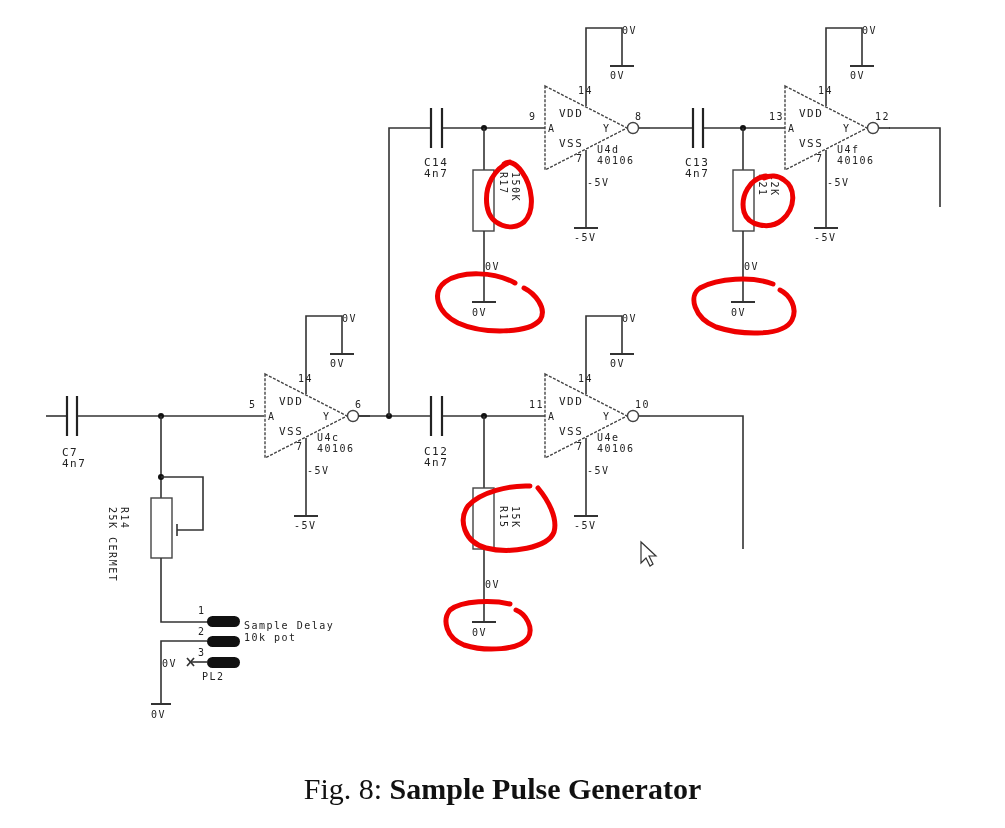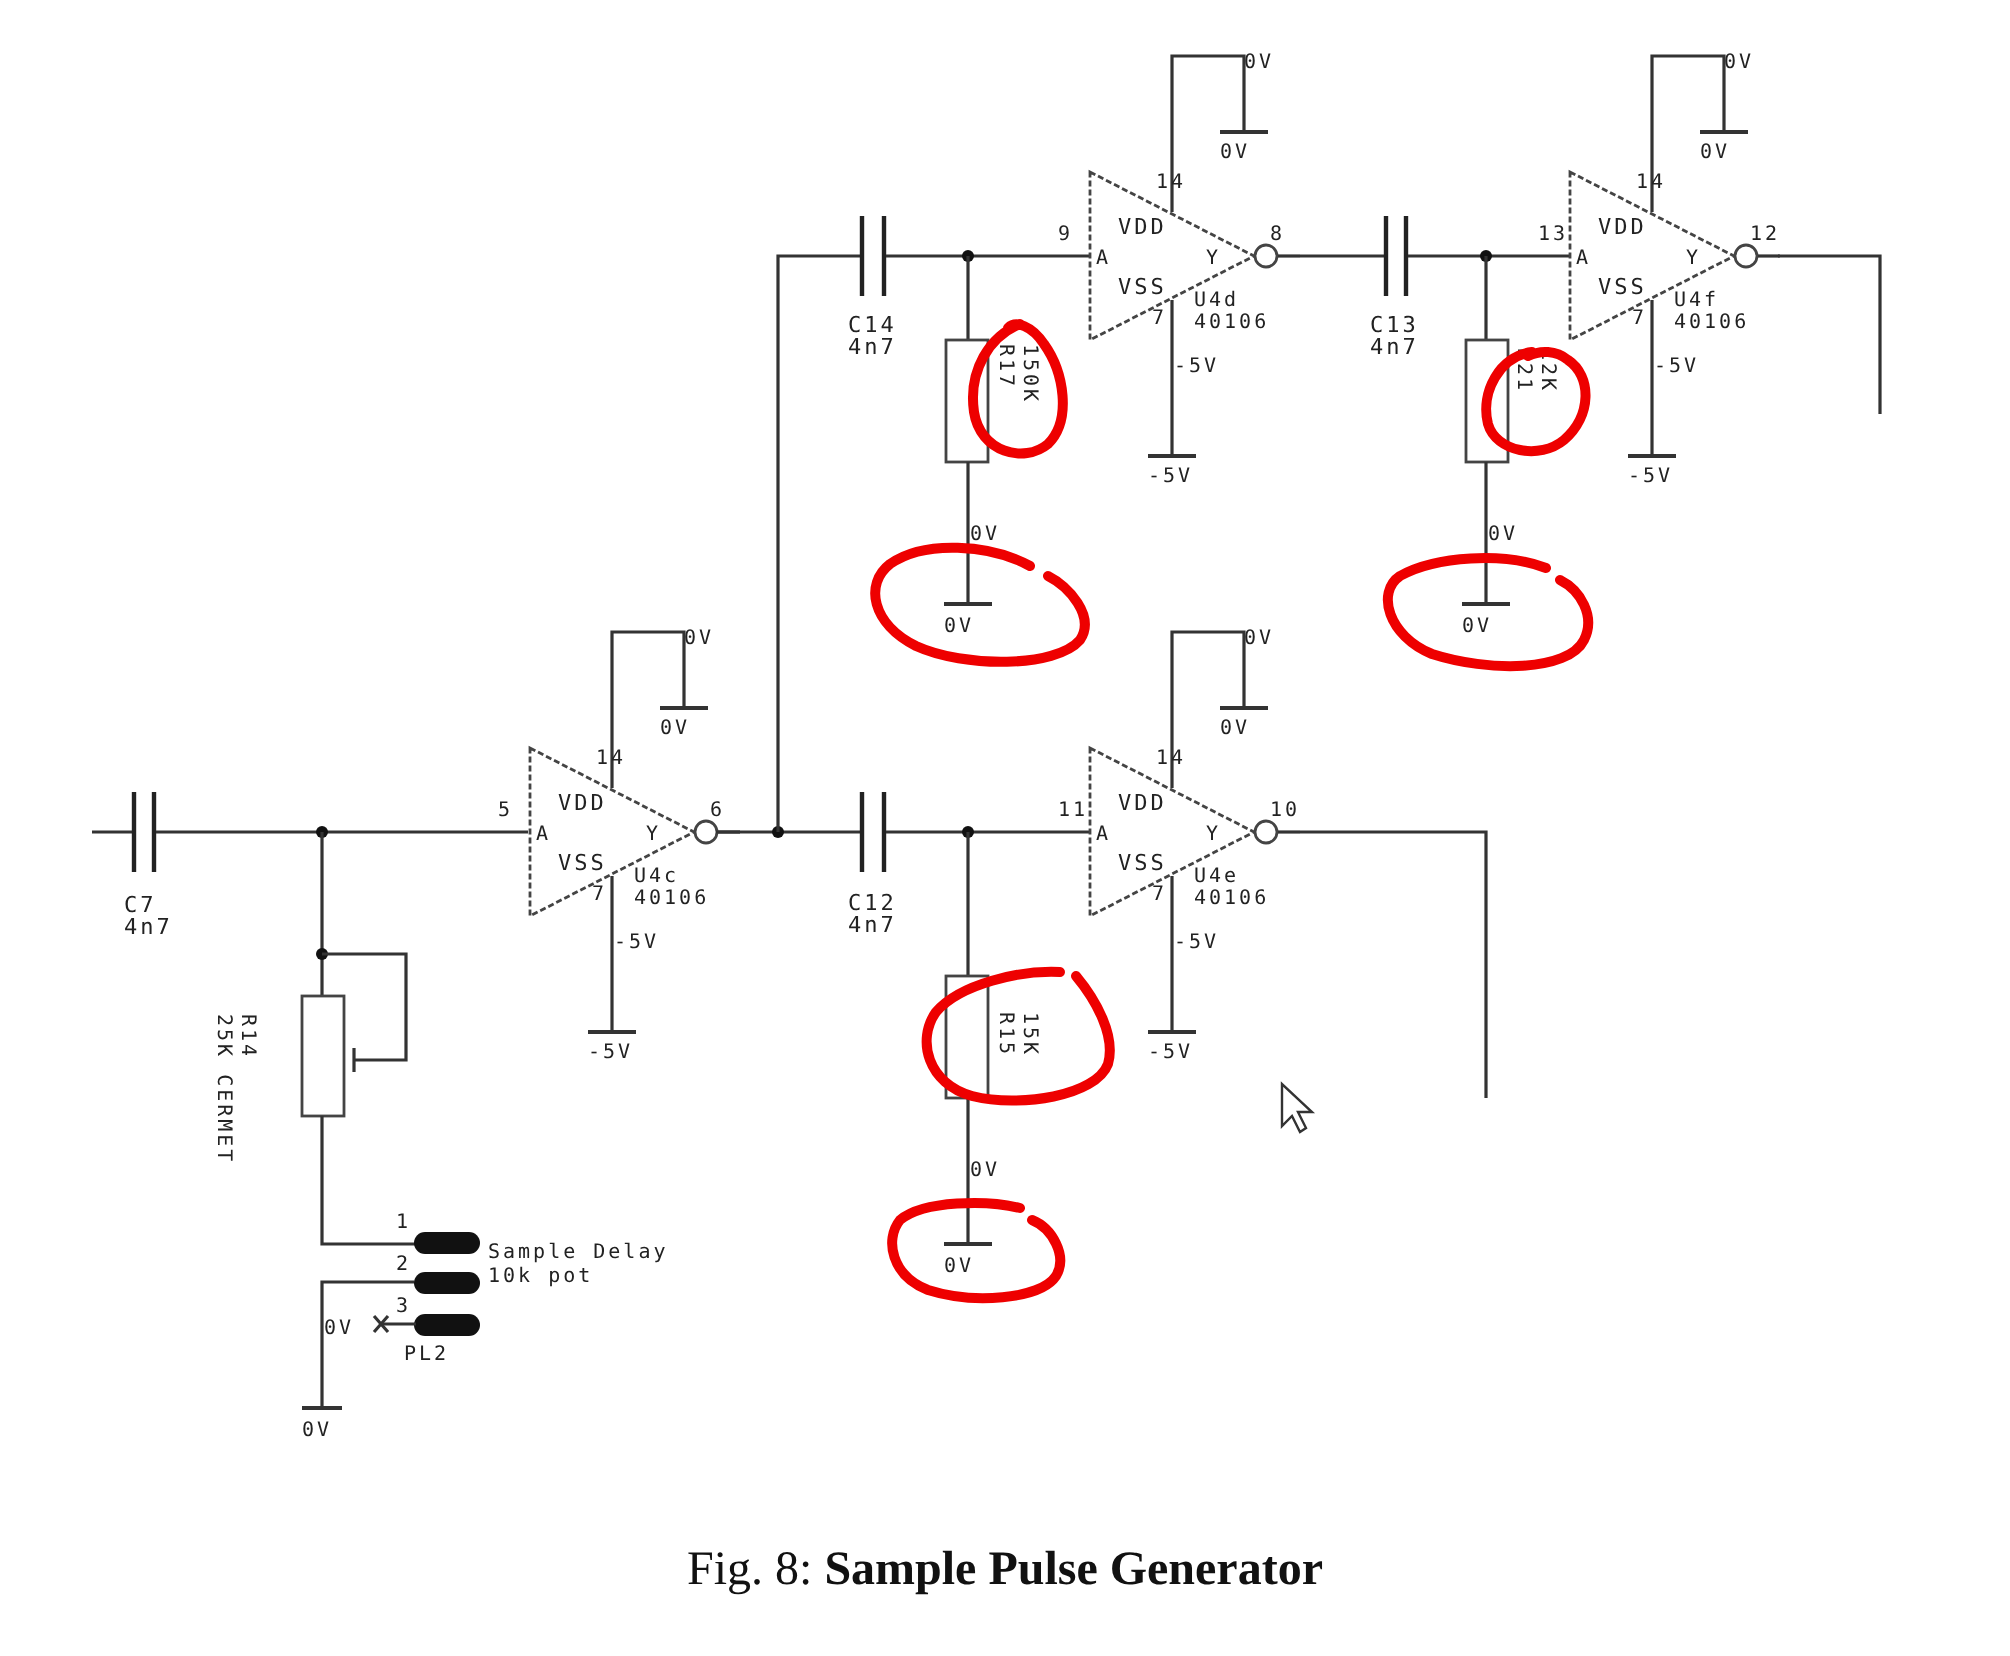--- a/index.html
+++ b/index.html
@@ -9,21 +9,21 @@
   .cap { stroke: #222; stroke-width: 2.2; }
   .gnd { stroke: #333; stroke-width: 2; }
   .body { stroke: #444; stroke-width: 1.4; fill: none; }
   .dash { stroke: #444; stroke-width: 1.4; fill: none; stroke-dasharray: 3 1.5; }
   .lbl { font-family: "DejaVu Sans Mono", monospace; font-size: 11px; fill: #222; letter-spacing: 1.5px; }
   .lbls { font-family: "DejaVu Sans Mono", monospace; font-size: 10px; fill: #222; letter-spacing: 1.5px; }
   .dot { fill: #111; }
   .anno { stroke: #ee0000; stroke-width: 5; fill: none; stroke-linecap: round; stroke-linejoin: round; }
   .pad { fill: #111; }
   #caption { position: absolute; left: 0; width: 1005px; top: 772px; text-align: center;
-             font-family: "Liberation Serif", serif; font-size: 24px; color: #111; }
+             font-family: "Liberation Serif", serif; font-size: 30px; color: #111; }
   #caption b { font-weight: bold; }
 </style>
 </head>
 <body>
 
 <svg id="schem" width="1005" height="828" viewBox="0 0 1005 828">
 
   <g>
     <line class="wire" x1="46" y1="416" x2="66" y2="416"></line>
     <line class="cap" x1="67" y1="396" x2="67" y2="436"></line>

